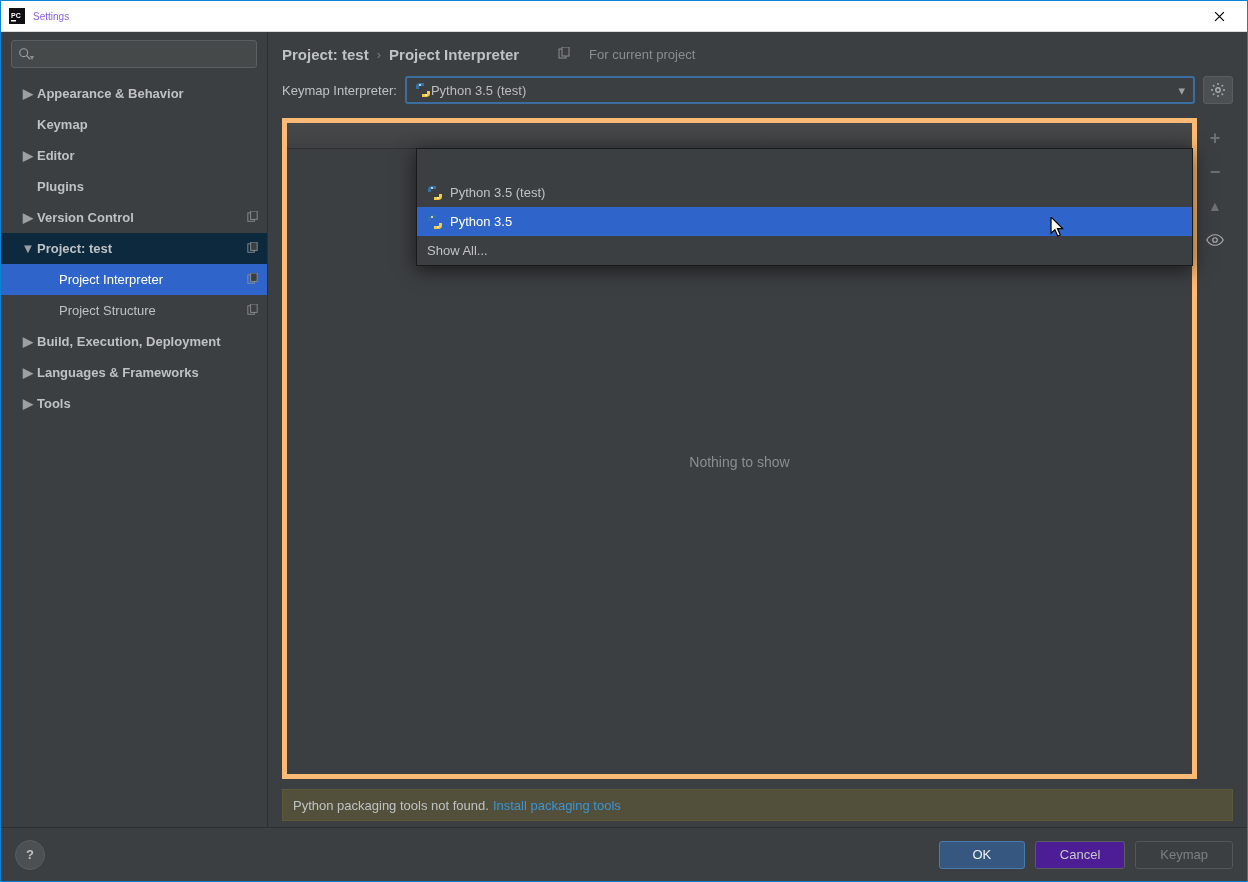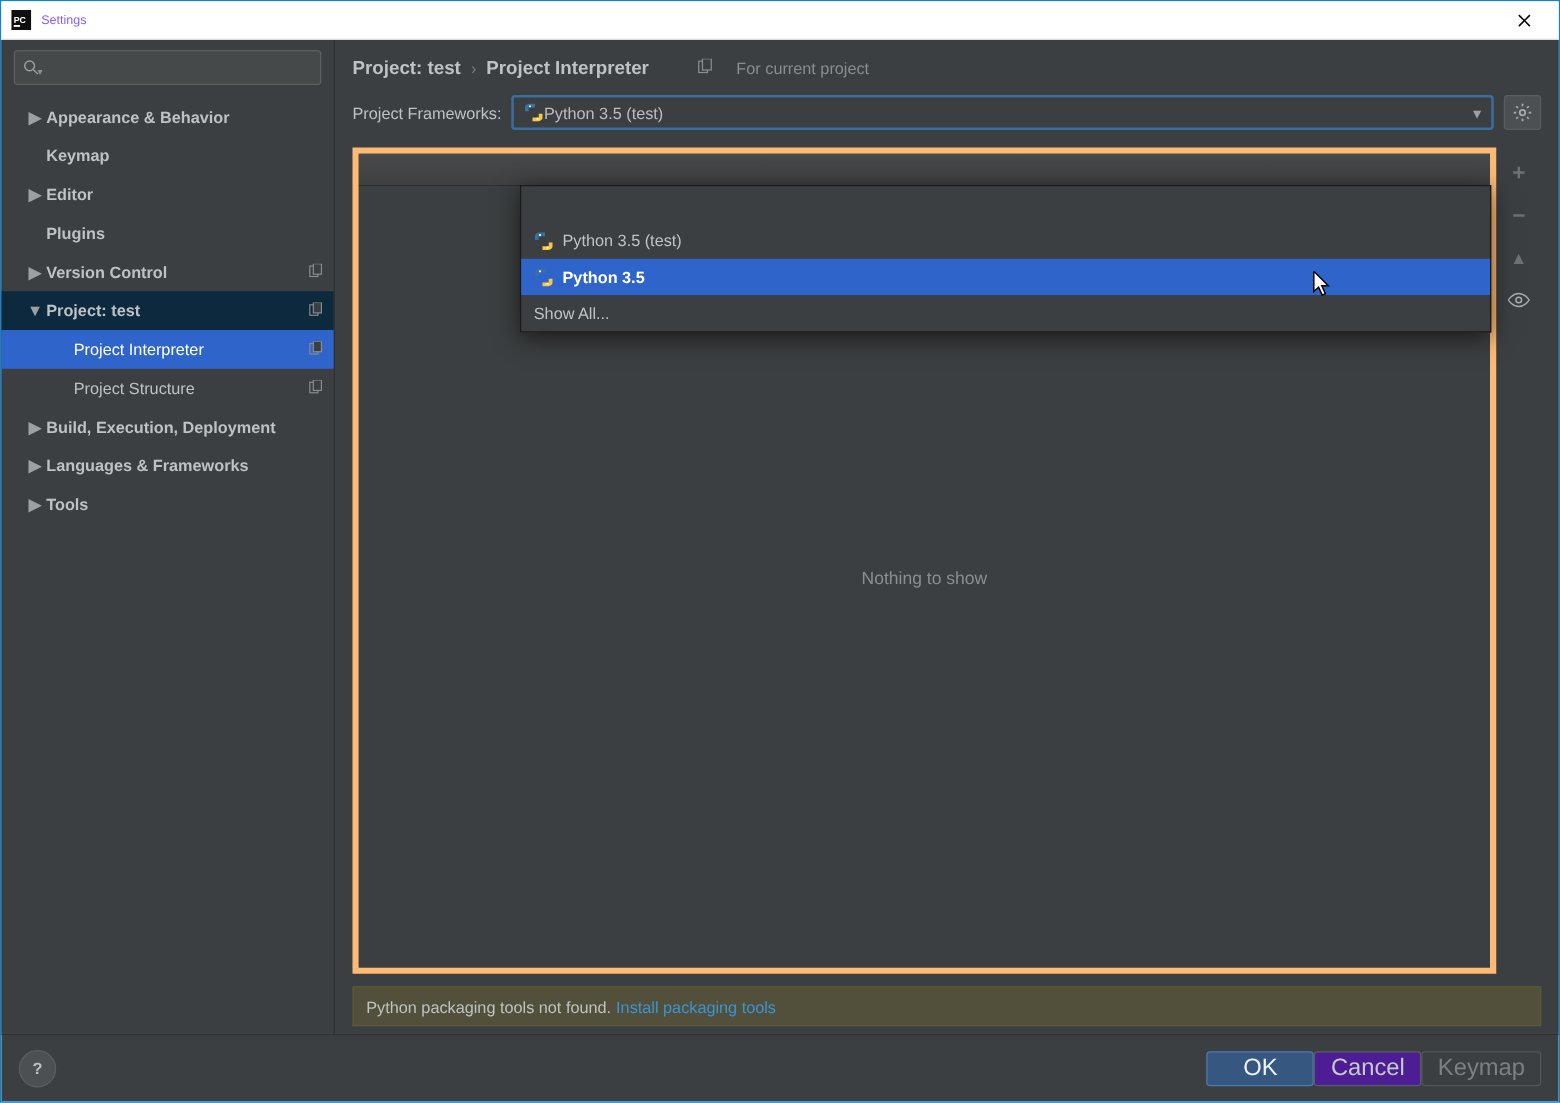--- a/index.html
+++ b/index.html
@@ -230,21 +230,20 @@
     align-items:center;
     padding: 0 10px;
     gap: 7px;
     color:#bfc2c4;
     cursor:pointer;
     font-size: 13px;
   }
   .dropdown-item.highlight {
     background:#2f65ca;
     color:#fff;
-    font-weight:bold;
   }
 
   
   .cursor {
     position:absolute;
     top: 185px;
     left: 782px;
     z-index: 30;
     pointer-events:none;
   }
@@ -278,25 +277,26 @@
     background:#4c5052;
     border:1px solid #5a5d5f;
     display:flex;align-items:center;justify-content:center;
     color:#bfc2c4;
     cursor:pointer;
     font-weight:700;
   }
   .btn {
     height: 28px;
     min-width: 86px;
-    padding: 0 12px;
+    padding: 0 24px;
     border-radius:3px;
     display:flex;align-items:center;justify-content:center;
-    cursor:pointer;
-    font-size:19px;
+    margin-left: 10px;
+    cursor:pointer;
+    font-size:13px;
   }
   .btn-primary {
     background:#365880;
     border:1px solid #4a7bb0;
     color:#eef2f5;
   }
   .btn-default {
     background:#4c1d95;
     border:1px solid #5a5d5f;
     color:#c7caca;
@@ -421,21 +421,21 @@
       <span class="ctx">
         <svg width="14" height="14" viewBox="0 0 14 14">
             <rect x="2" y="2" width="7" height="9" fill="none" stroke="#8a8d8f"></rect>
             <rect x="5" y="0" width="7" height="9" fill="#3c3f41" stroke="#8a8d8f"></rect>
           </svg>
         <span>For current project</span>
       </span>
     </div>
 
     <div class="interp-row">
-      <span class="interp-label">Project Frameworks:</span>
+      <span class="interp-label">Keymap Interpreter:</span>
       <div class="interp-select">
         <span class="py-icon">
           <svg viewBox="0 0 16 16" width="16" height="16">
               <path d="M5 1h4v3H4v3H1V4c0-2 2-3 4-3z" fill="#3671a3"></path>
               <path d="M11 15H7v-3h5V9h3v3c0 2-2 3-4 3z" fill="#f8c93e"></path>
               <circle cx="5" cy="3" r="0.9" fill="#fff"></circle>
               <circle cx="11" cy="13" r="0.9" fill="#fff"></circle>
             </svg>
         </span>
         <span>Python 3.5 (test)</span>

